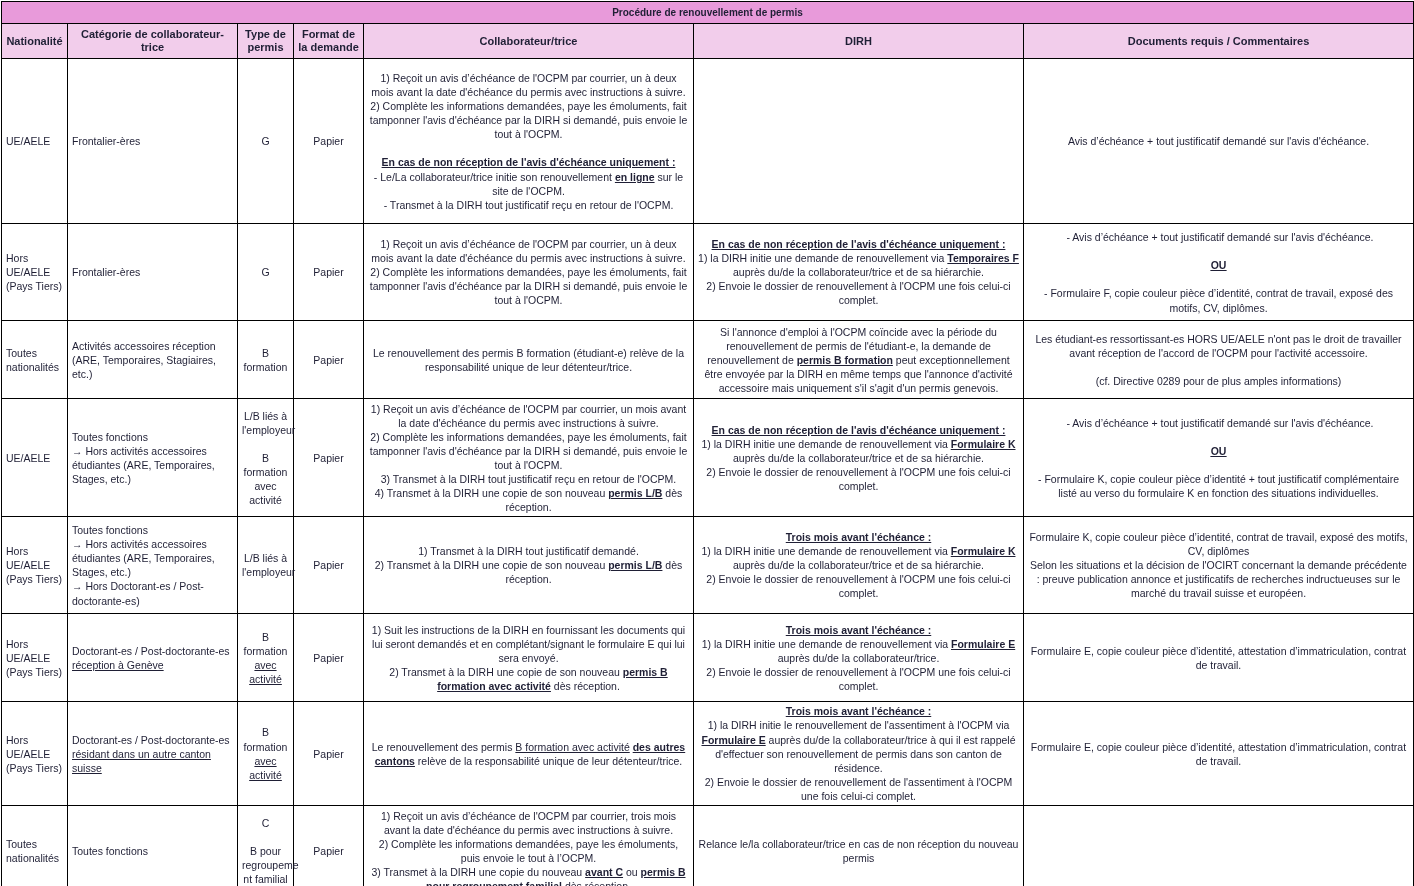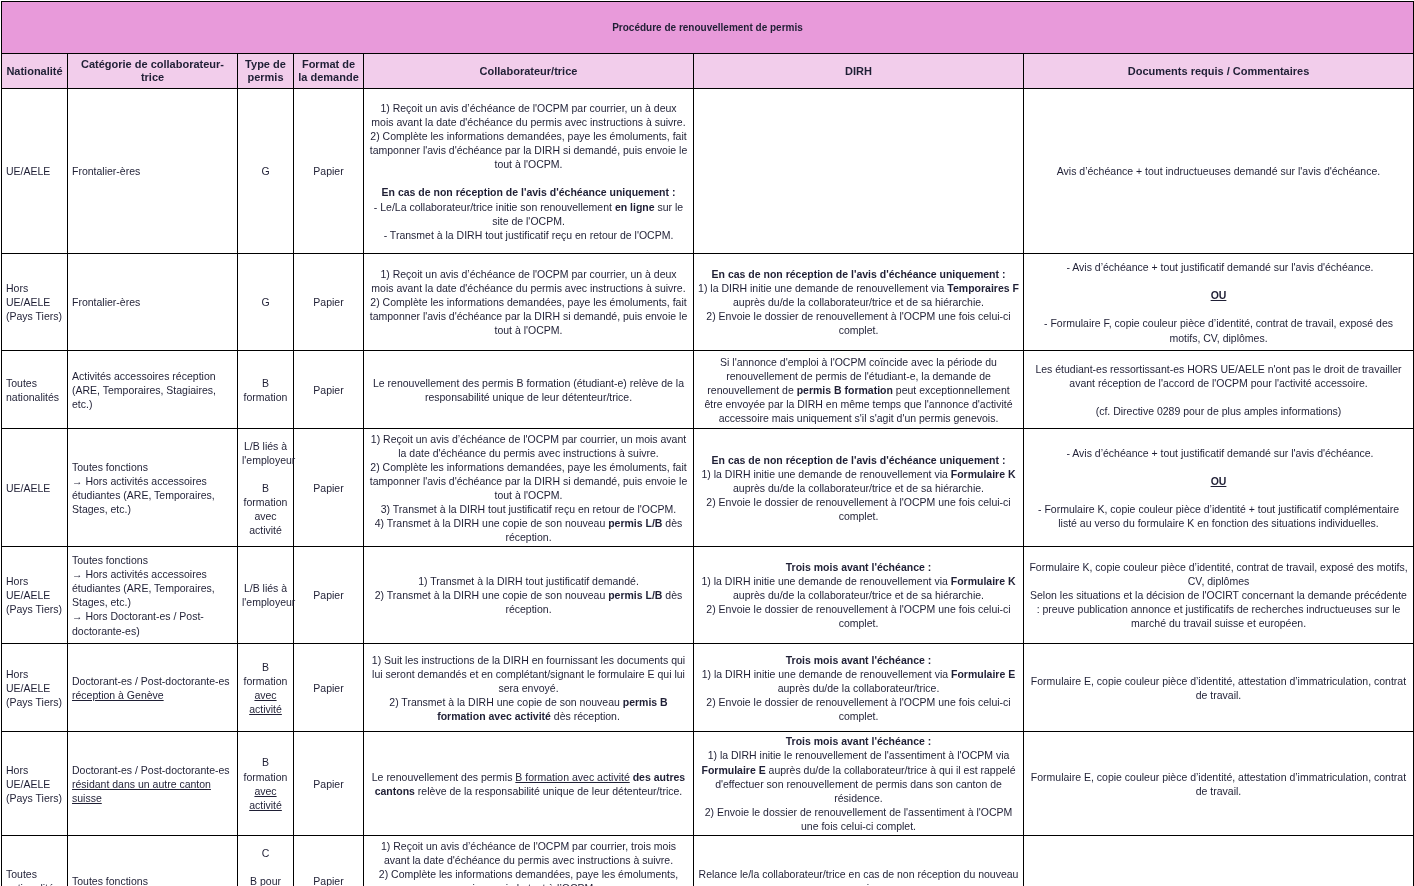--- a/index.html
+++ b/index.html
@@ -27,21 +27,21 @@
     font-weight: normal;
     font-size: 10.5px;
     line-height: 1.34;
   }
   
   tr.title-row td {
     background: #e89ada;
     text-align: center;
     font-weight: bold;
     font-size: 10px;
-    padding: 19px 4px;
+    padding: 4px 4px;
     height: 12px;
   }
   
   tr.head-row td {
     background: #f2cdeb;
     text-align: center;
     font-weight: bold;
     font-size: 11px;
     height: 30px;
     line-height: 1.25;
@@ -76,21 +76,21 @@
   }
   td.body {
     vertical-align: middle;
     font-size: 10.5px;
     line-height: 1.36;
     padding-left: 5px;
     padding-right: 4px;
     text-align: center;
   }
 
-  b, strong { font-weight: bold; }
+  b, strong { font-weight: bold; text-decoration: underline; }
   u { text-decoration: underline; }
 </style>
 </head>
 <body>
 
 <table class="permis">
   <colgroup>
     <col class="c-nat">
       <col class="c-cat">
       <col class="c-type">
@@ -114,21 +114,21 @@
     </tr>
     </tbody>
     <tbody id="rows-host">
       <tr style="height: 165px;">
         <td class="nat">UE/AELE</td>
         <td class="cat">Frontalier-ères</td>
         <td class="type">G</td>
         <td class="format">Papier</td>
         <td class="body">1) Reçoit un avis d’échéance de l'OCPM par courrier, un à deux mois avant la date d'échéance du permis avec instructions à suivre.<br>2) Complète les informations demandées, paye les émoluments, fait tamponner l'avis d'échéance par la DIRH si demandé, puis envoie le tout à l'OCPM.<br><br><b>En cas de non réception de l'avis d'échéance uniquement :</b><br>- Le/La collaborateur/trice initie son renouvellement <b>en ligne</b> sur le site de l'OCPM.<br>- Transmet à la DIRH tout justificatif reçu en retour de l'OCPM.</td>
         <td class="body"></td>
-        <td class="body">Avis d’échéance + tout indructueuses demandé sur l'avis d'échéance.</td>
+        <td class="body">Avis d’échéance + tout justificatif demandé sur l'avis d'échéance.</td>
       </tr>
       <tr style="height: 97px;">
         <td class="nat">Hors<br>UE/AELE<br>(Pays Tiers)</td>
         <td class="cat">Frontalier-ères</td>
         <td class="type">G</td>
         <td class="format">Papier</td>
         <td class="body">1) Reçoit un avis d’échéance de l'OCPM par courrier, un à deux mois avant la date d'échéance du permis avec instructions à suivre.<br>2) Complète les informations demandées, paye les émoluments, fait tamponner l'avis d'échéance par la DIRH si demandé, puis envoie le tout à l'OCPM.</td>
         <td class="body"><b>En cas de non réception de l'avis d'échéance uniquement :</b><br>1) la DIRH initie une demande de renouvellement via <b>Temporaires F</b> auprès du/de la collaborateur/trice et de sa hiérarchie.<br>2) Envoie le dossier de renouvellement à l'OCPM une fois celui-ci complet.</td>
         <td class="body">&nbsp;- Avis d’échéance + tout justificatif demandé sur l'avis d'échéance.<br><br><b><u>OU</u></b><br><br>- Formulaire F, copie couleur pièce d’identité, contrat de travail, exposé des motifs, CV, diplômes.</td>
       </tr>

